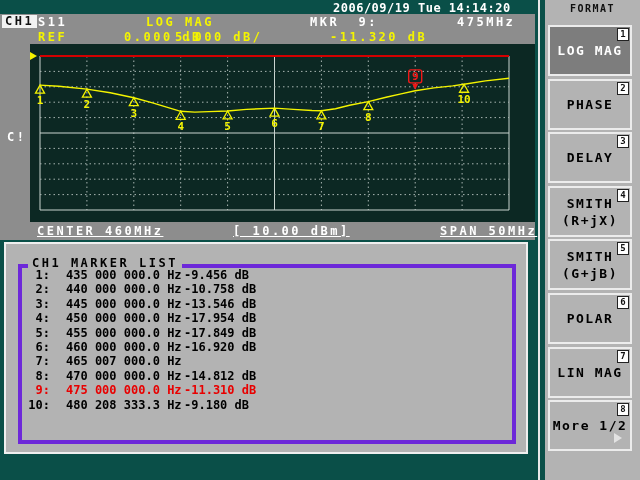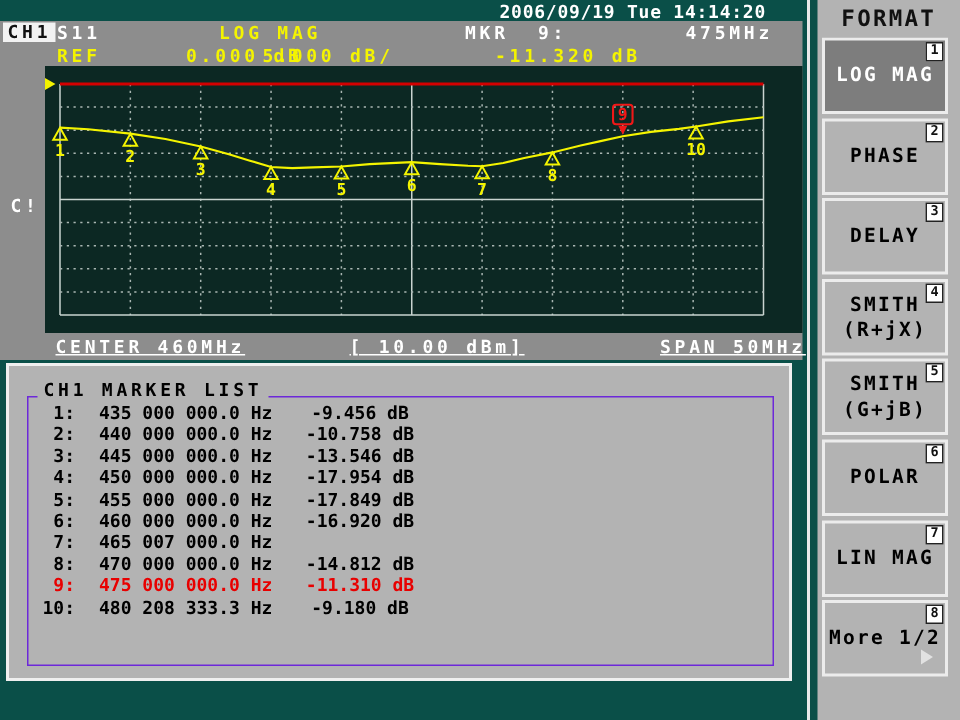--- a/index.html
+++ b/index.html
@@ -40,36 +40,36 @@
   
   #cbar{position:absolute;left:0;top:210px;width:535px;height:16px;}
   #cbar span{position:absolute;top:0;color:#ffffff;text-decoration:underline;}
   #cbar-center{left:37px;}
   #cbar-pwr{left:233px;}
   #cbar-span{left:440px;}
 
   
   #mpanel{position:absolute;left:4px;top:242px;width:524px;height:212px;
     background:#b3b3b3;border:2px solid #efefef;box-sizing:border-box;}
-  #mlist-box{position:absolute;left:12px;top:20px;right:10px;bottom:8px;border:1px solid #6d28d9;}
+  #mlist-box{position:absolute;left:12px;top:20px;right:10px;bottom:8px;border:4px solid #6d28d9;}
   #mlist-title{position:absolute;left:6px;top:-12px;background:#b3b3b3;padding:0 4px;color:#000;}
   #marker-rows{position:absolute;left:12px;top:24px;}
   .mrow{display:flex;height:14.4px;line-height:14.5px;font-weight:bold;font-size:12px;color:#000;white-space:pre;}
   .mrow.active{color:#e80000;}
   .midx{width:32px;text-align:right;}
   .mfreq{margin-left:16px;width:118px;}
-  .mval{width:112px;text-align:center;}
+  .mval{width:112px;text-align:left;}
 
   
   #divider{position:absolute;left:538px;top:0;width:2px;height:480px;background:#e9e9e9;}
 
   
   #sidebar{position:absolute;left:545px;top:0;width:95px;height:480px;background:#b3b3b3;}
   #menu-title{position:absolute;left:0;top:3px;width:95px;text-align:center;color:#111;
-    font-weight:bold;font-size:15px;letter-spacing:1.5px;}
+    font-weight:bold;font-size:10px;letter-spacing:1.5px;}
   .softkey{position:absolute;left:3px;width:84px;height:51px;background:#b3b3b3;
     border:2px solid #ececec;box-sizing:border-box;
     display:flex;align-items:center;justify-content:center;cursor:pointer;}
   .softkey.selected{background:#7d7d7d;}
   .softkey.selected .sklabel{color:#ffffff;}
   .sklabel{font-weight:bold;font-size:13px;letter-spacing:1.5px;line-height:17px;
     text-align:center;color:#000;white-space:pre;}
   .skbadge{position:absolute;top:1px;right:1px;width:10px;height:11px;background:#fff;
     border:1px solid #222;color:#111;font-weight:bold;font-size:9px;line-height:11px;
     text-align:center;letter-spacing:0;}

